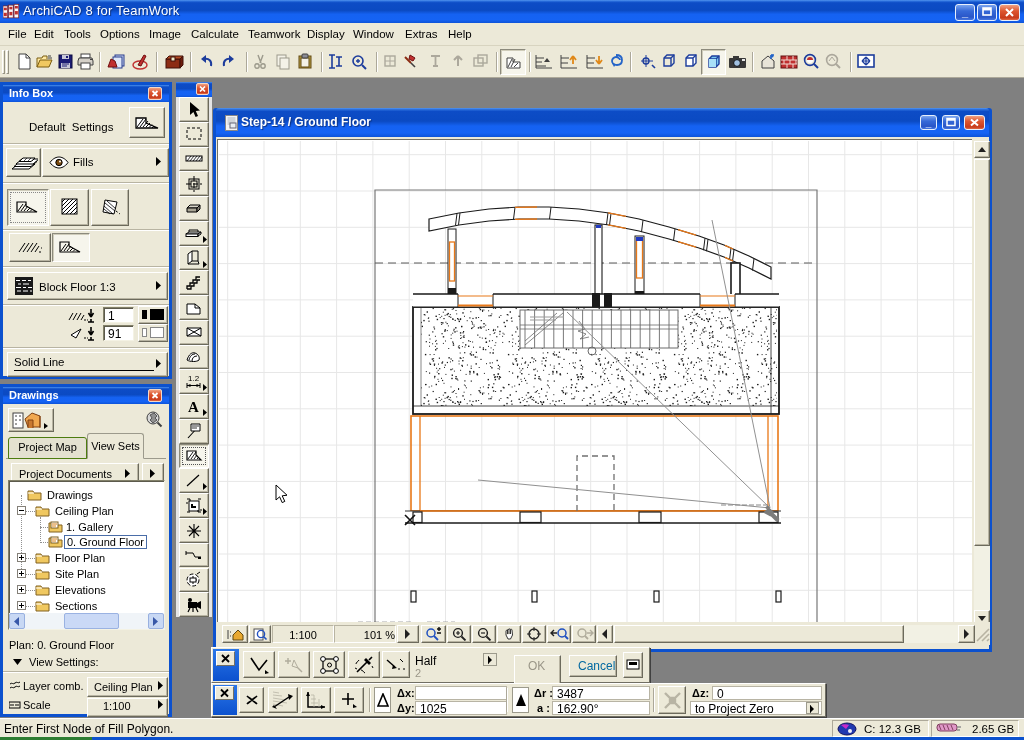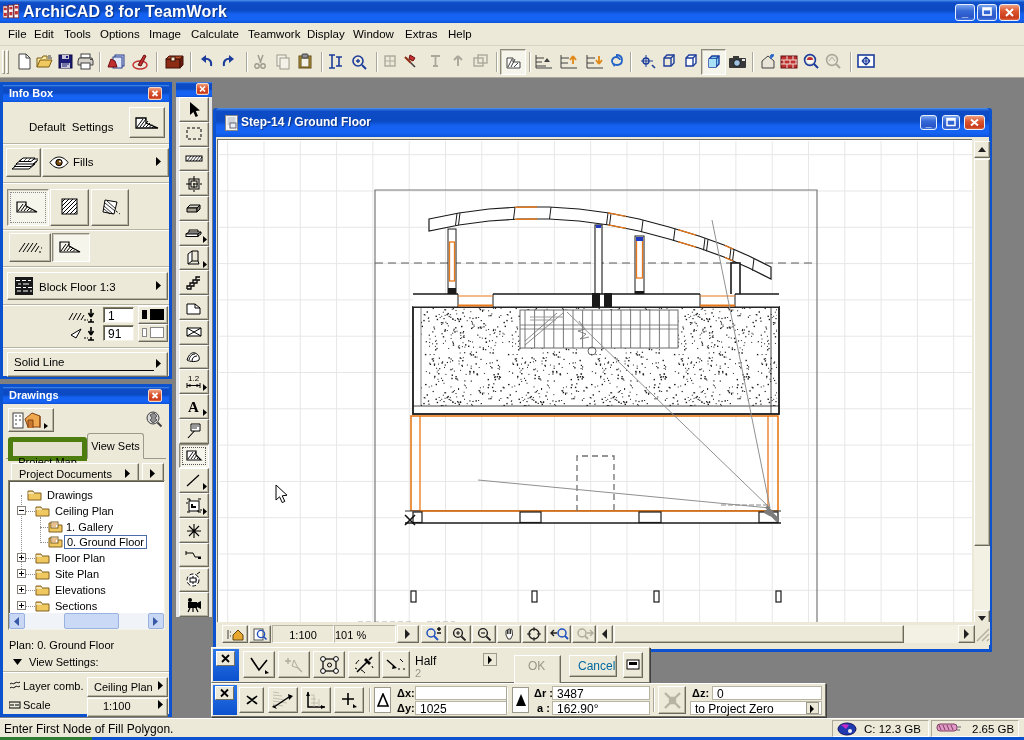--- a/index.html
+++ b/index.html
@@ -3,21 +3,21 @@
 <meta charset="utf-8">
 <style>
 *{margin:0;padding:0;box-sizing:border-box}
 html,body{width:1024px;height:740px;overflow:hidden}
 body{font-family:"Liberation Sans",sans-serif;font-size:11px;background:#808080}
 #app{position:absolute;left:0;top:0;width:1024px;height:740px}
 .abs{position:absolute}
 
 #titlebar{left:0;top:0;width:1024px;height:23px;
  background:linear-gradient(180deg,#5a9af0 0%,#2f74e0 4%,#0d4cc6 12%,#0b4ac2 45%,#1562f2 62%,#1563f4 86%,#0d53d8 100%)}
-#titlebar .ttl{position:absolute;left:31px;top:3px;color:#fff;font-weight:bold;font-size:16px;letter-spacing:.2px;text-shadow:1px 1px 1px #0a3080}
+#titlebar .ttl{position:absolute;left:31px;top:3px;color:#fff;font-weight:normal;font-size:13px;letter-spacing:.2px;text-shadow:1px 1px 1px #0a3080}
 .capbtn{position:absolute;top:4px;width:20px;height:17px;border-radius:3px;border:1px solid #e8f0fc;
  background:linear-gradient(180deg,#7ba4ee 0%,#3669d8 40%,#2a56c8 80%,#4474e0 100%);color:#fff;text-align:center;line-height:15px;font-size:11px;font-weight:bold}
 .capbtn.close{background:linear-gradient(180deg,#f0a080 0%,#dd5630 40%,#c83c1c 85%,#e06844 100%)}
 #menubar{left:0;top:23px;width:1024px;height:23px;background:#ece9d8;border-bottom:1px solid #d8d4c0}
 #menubar span{position:absolute;top:5px;color:#000;font-size:11.5px}
 #toolbar{left:0;top:46px;width:1024px;height:32px;background:#ece9d8;border-bottom:1px solid #aca899}
 .tsep{position:absolute;top:6px;width:1px;height:20px;background:#aca899;box-shadow:1px 0 0 #fff}
 .grip{position:absolute;top:4px;width:3px;height:24px;background:#ece9d8;border-top:1px solid #fff;border-left:1px solid #fff;border-right:1px solid #969385;border-bottom:1px solid #969385}
 .ticon{position:absolute;top:7px;width:17px;height:17px}
 #statusbar{left:0;top:718px;width:1024px;height:19px;background:#ece9d8;border-top:1px solid #fff}
@@ -658,21 +658,21 @@
             <path d="M1 2v9M3 4h1M3 8h1" stroke="#404040"></path>
             <path d="M6 7l5-5 5 5v5H6z" fill="#e8a830" stroke="#604810"></path>
           </svg>
    <div class="btn" style="left:32px;top:3px;width:22px;height:18px"></div>
    <svg class="abs" style="left:36px;top:6px" width="15" height="13" viewBox="0 0 15 13">
             <rect x="1" y="1" width="9" height="11" fill="#fff" stroke="#505050"></rect>
             <circle cx="8" cy="6" r="3.6" fill="none" stroke="#2050c0" stroke-width="1.4"></circle>
             <path d="M10.5 8.5l3 3" stroke="#2050c0" stroke-width="1.6"></path>
           </svg>
    <div class="abs" style="left:55px;top:3px;width:62px;height:18px;border:1px solid #b8b4a2;border-bottom-color:#fff;border-right-color:#fff;text-align:center;padding-top:3px">1:100</div>
-   <div class="abs" style="left:117px;top:3px;width:62px;height:18px;border:1px solid #b8b4a2;border-bottom-color:#fff;border-right-color:#fff;text-align:left;padding-top:3px">101 %</div>
+   <div class="abs" style="left:117px;top:3px;width:62px;height:18px;border:1px solid #b8b4a2;border-bottom-color:#fff;border-right-color:#fff;text-align:right;padding-top:3px">101 %</div>
    <div class="btn" style="left:180px;top:3px;width:22px;height:18px"></div>
    <svg class="abs" style="left:188px;top:7px" width="6" height="10">
             <path d="M0 0l5 5-5 5z" fill="#202020"></path>
           </svg>
    <div class="btn" style="left:204px;top:3px;width:25px;height:18px"></div>
    <svg class="abs" style="left:208px;top:5px" width="18" height="14" viewBox="0 0 18 14">
             <circle cx="6" cy="6" r="4" fill="none" stroke="#2050c0" stroke-width="1.5"></circle>
             <path d="M9 9l4 4" stroke="#2050c0" stroke-width="1.8"></path>
             <path d="M12 2h4M14 0v4M12 6h4" stroke="#101010" stroke-width="1.4"></path>
           </svg>
@@ -996,21 +996,21 @@
           <path d="M16 17V9h5v8" fill="#c87830" stroke="#804010"></path>
           <path d="M28 5v12" stroke="#804010"></path>
           <path d="M32 12l4 3-4 3z" fill="#000"></path>
         </svg>
   <svg class="abs" style="left:142px;top:6px" width="19" height="19" viewBox="0 0 19 19">
           <circle cx="8" cy="8" r="6" fill="#d8d8d8" stroke="#404040"></circle>
           <path d="M5 5l4-2 3 3-2 2 2 2-4 3-3-3 2-2z" fill="#909090" stroke="#404040" stroke-width="0.8"></path>
           <path d="M12.5 12.5l4 4" stroke="#404040" stroke-width="2"></path>
         </svg>
   <div class="abs" style="left:3px;top:54px;width:160px;height:1px;background:#9c9a8c"></div>
-  <div class="abs" style="left:5px;top:33px;width:79px;height:22px;border:5px solid #4d7c0f;border-radius:3px 3px 0 0;background:#e4e1d0;text-align:center;padding-top:14px">Project Map</div>
+  <div class="abs" style="left:5px;top:33px;width:79px;height:22px;border:1px solid #4d7c0f;border-radius:3px 3px 0 0;background:#e4e1d0;text-align:center;padding-top:3px">Project Map</div>
   <div class="abs" style="left:84px;top:29px;width:57px;height:26px;border:1px solid #9c9a8c;border-bottom:1px solid #ece9d8;border-radius:3px 3px 0 0;background:#ece9d8;text-align:center;padding-top:6px;font-size:11px">View Sets</div>
   <div class="btn" style="left:8px;top:59px;width:128px;height:23px"></div>
   <div class="abs" style="left:16px;top:64px;font-size:11px">Project Documents</div>
   <svg class="abs" style="left:122px;top:65px" width="6" height="9">
           <path d="M0 0l5 4.5L0 9z" fill="#000"></path>
         </svg>
   <div class="btn" style="left:139px;top:59px;width:22px;height:23px"></div>
   <svg class="abs" style="left:147px;top:65px" width="6" height="9">
           <path d="M0 0l5 4.5L0 9z" fill="#000"></path>
         </svg>

